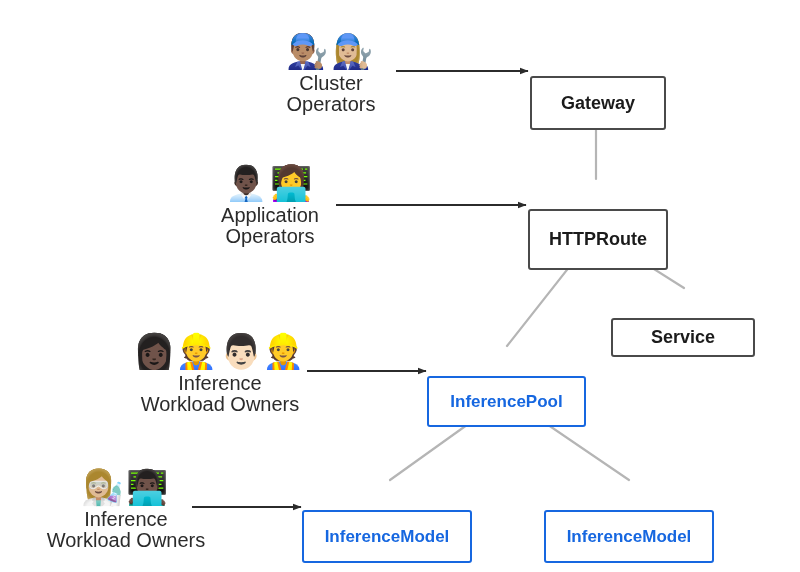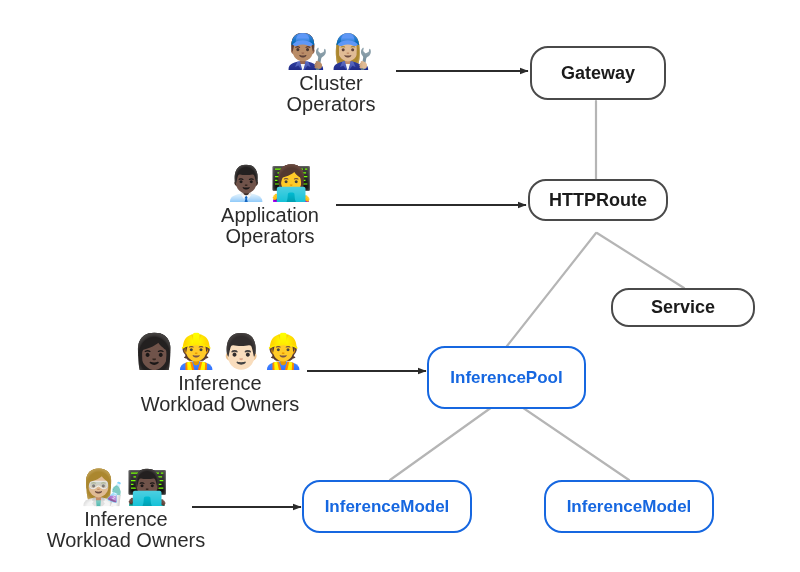--- a/index.html
+++ b/index.html
@@ -49,23 +49,24 @@
   }
 
   
   .node {
     position: absolute;
     box-sizing: border-box;
     display: flex;
     align-items: center;
     justify-content: center;
     background: #ffffff;
-    border-radius: 18px;
+    border-radius: 3px;
     font-weight: bold;
     text-align: center;
+    margin-top: 30px;
   }
   .node.gray {
     border: 2px solid #4a4a4a;
     color: #1b1b1b;
     font-size: 18px;
   }
   .node.blue {
     border: 2.5px solid #1667e0;
     color: #1667e0;
     font-size: 17px;
@@ -118,23 +119,23 @@
   </div>
 
   <div class="persona" style="left:21px; top:466px;">
     <div class="persona-emojis">👩🏼‍🔬👨🏿‍💻</div>
     <div class="persona-label">Inference</div>
     <div class="persona-label">Workload Owners</div>
   </div>
 
   <div class="node gray" style="left:530px; top:46px; width:136px; height:54px;">Gateway</div>
 
-  <div class="node gray" style="left:528px; top:179px; width:140px; height:42px;">HTTPRoute</div>
+  <div class="node gray" style="left:528px; top:179px; width:140px; height:61px;">HTTPRoute</div>
 
   <div class="node gray" style="left:611px; top:288px; width:144px; height:39px;">Service</div>
 
-  <div class="node blue" style="left:427px; top:346px; width:159px; height:63px;">InferencePool</div>
+  <div class="node blue" style="left:427px; top:346px; width:159px; height:51px;">InferencePool</div>
 
   <div class="node blue" style="left:302px; top:480px; width:170px; height:53px;">InferenceModel</div>
 
   <div class="node blue" style="left:544px; top:480px; width:170px; height:53px;">InferenceModel</div>
 
 </div>
 
 </body></html>

